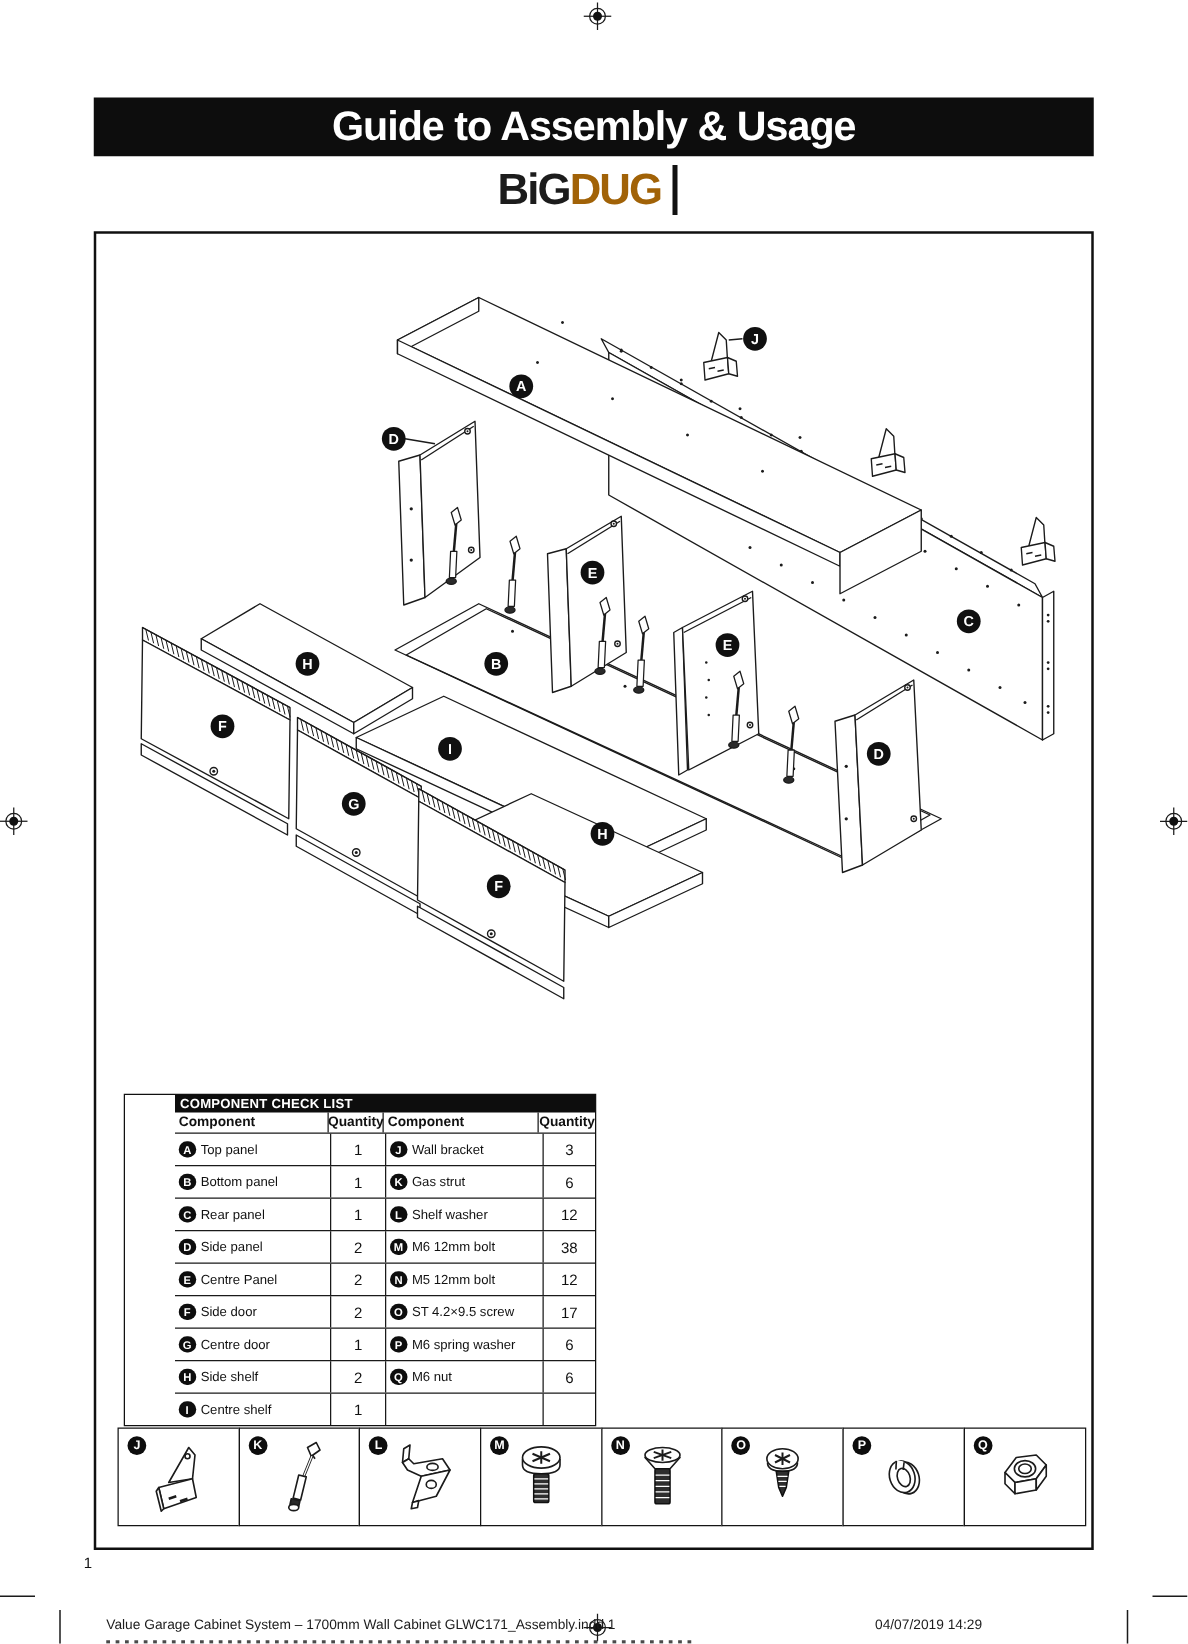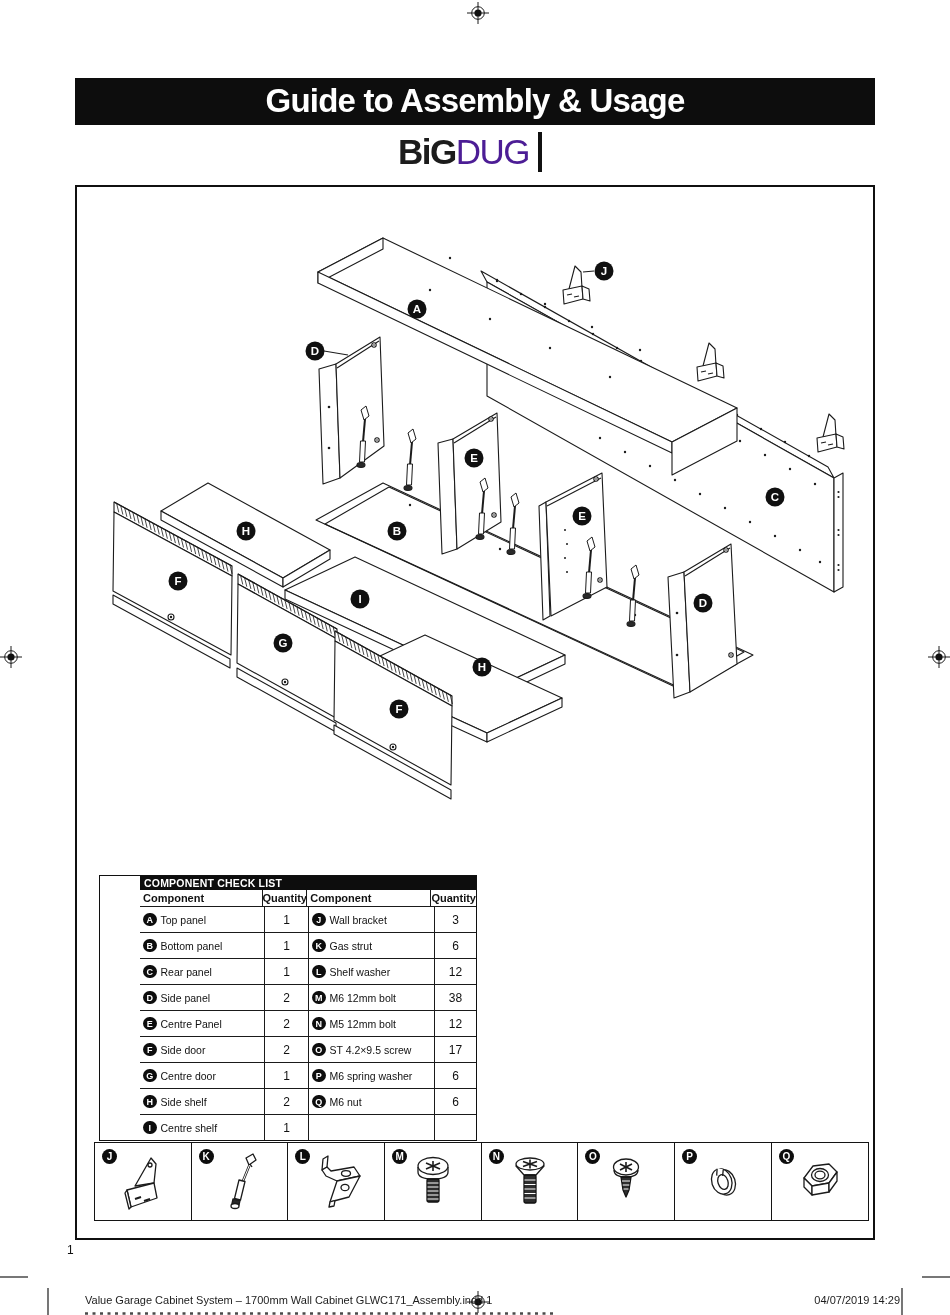--- a/index.html
+++ b/index.html
@@ -1,21 +1,21 @@
 <!DOCTYPE html>
 <html><head>
 <meta charset="utf-8">
 <style>
   html,body{margin:0;padding:0;background:#fff;width:950px;height:1315px;position:relative;font-family:"Liberation Sans",sans-serif;}
   .abs{position:absolute;}
   #titlebar{left:75px;top:78px;width:800px;height:47px;background:#0d0d0d;color:#fff;text-align:center;}
   #titlebar span{font-size:33px;font-weight:bold;line-height:46px;letter-spacing:-0.8px;}
   #brandrow{left:0;top:132px;width:950px;height:48px;display:flex;justify-content:center;}
   .logo-bold{font-size:35px;font-weight:bold;color:#1c1c1c;letter-spacing:-1.5px;}
-  .logo-gray{font-size:35px;font-weight:normal;color:#4c1d95;letter-spacing:-1.5px;}
+  .logo-gray{font-size:35px;font-weight:bold;color:#a16207;letter-spacing:-1.5px;}
   .logo-sep{width:4px;height:40px;background:#111;margin:0 10px 0 9px;}
   .product{font-size:32px;font-weight:bold;color:#141414;letter-spacing:-0.8px;}
   #bigbox{left:75px;top:185px;width:796px;height:1051px;border:2px solid #101010;}
   
   #checklist{left:99px;top:875px;width:336px;border:1.6px solid #101010;background:#fff;padding-left:40px;}
   #cl-title{height:14px;background:#0d0d0d;color:#fff;font-size:10.5px;font-weight:bold;line-height:14px;padding-left:4px;letter-spacing:0.2px;}
   .cl-row{display:flex;height:25px;border-top:1px solid #1a1a1a;}
   .cl-head{height:16px;border-top:none;}
   .c1{width:124px;display:flex;align-items:center;padding-left:3px;box-sizing:border-box;}
   .c2{width:44px;display:flex;align-items:center;justify-content:center;border-left:1px solid #1a1a1a;box-sizing:border-box;}
@@ -26,21 +26,21 @@
   .cname{font-size:10.5px;color:#111;white-space:nowrap;}
   .qty{font-size:12px;color:#111;}
   
   #hardware{left:95px;top:1142px;display:flex;}
   .hw{width:95.7px;height:77px;border:1px solid #141414;margin-left:-1px;position:relative;background:#fff;}
   .hw .badge{position:absolute;left:7px;top:6px;width:15px;height:15px;font-size:10px;}
   .hw svg{position:absolute;left:16px;top:7px;}
   
   #pagenum{left:67px;top:1243px;font-size:12px;color:#111;}
   #footerleft{left:85px;top:1294px;font-size:11px;color:#1c1c1c;}
-  #footerright{left:700px;top:1294px;width:200px;text-align:right;font-size:11px;color:#1c1c1c;}
+  #footerright{left:700px;top:1294px;width:200px;font-size:11px;color:#1c1c1c;}
 </style>
 </head>
 <body>
 
 <svg class="abs" style="left:0;top:0" width="950" height="1315" viewBox="0 0 950 1315">
   <g fill="none" stroke="#1b1b1b" stroke-width="1">
     <g>
       <line x1="467" y1="13" x2="489" y2="13"></line>
         <line x1="478" y1="2" x2="478" y2="24"></line>
       <circle cx="478" cy="13" r="6.3"></circle>

